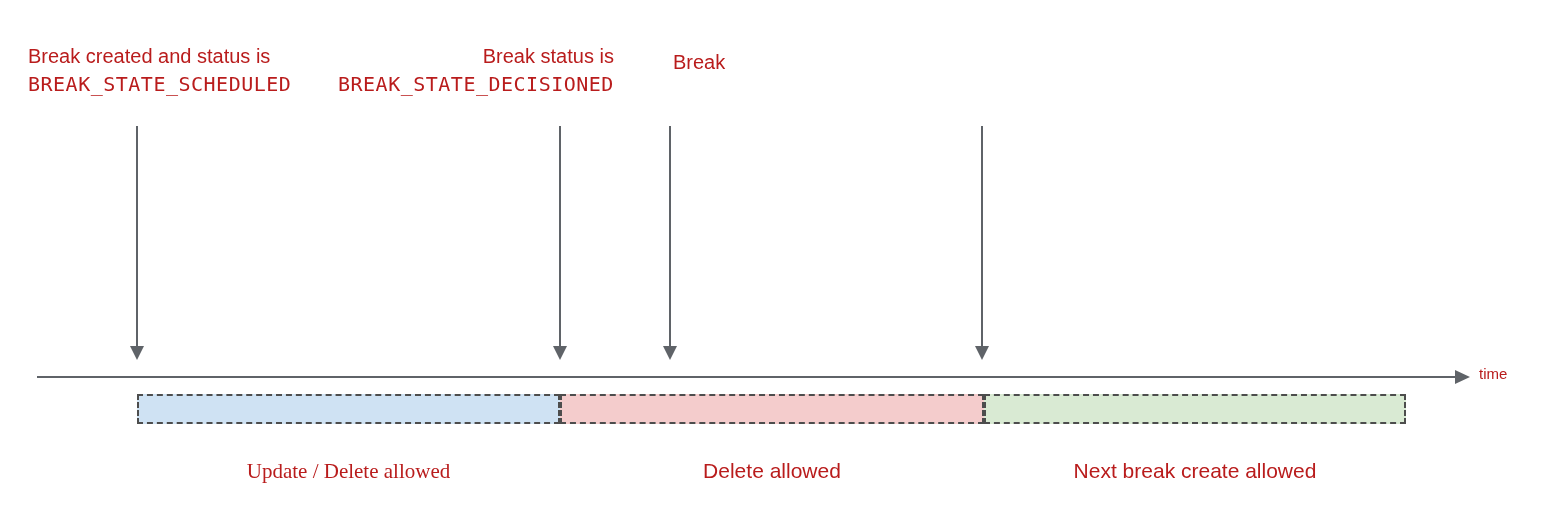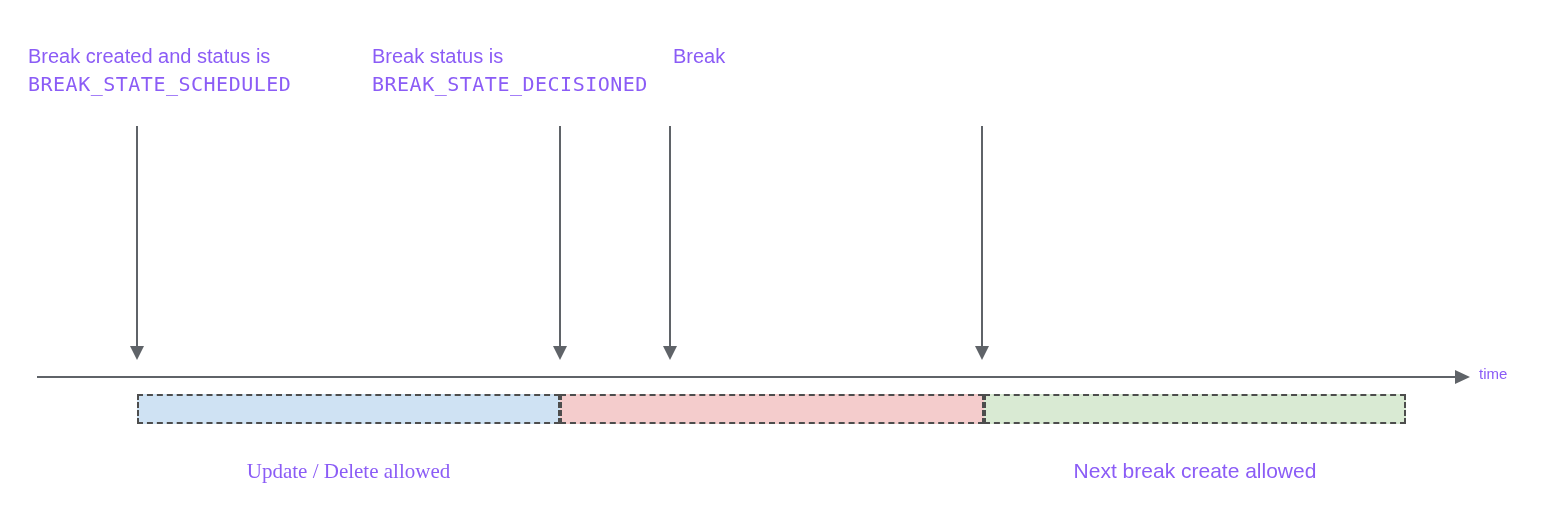--- a/index.html
+++ b/index.html
@@ -2,38 +2,38 @@
 <html><head>
 <meta charset="utf-8">
 <style>
   html,body{margin:0;padding:0;background:#ffffff;}
   .canvas{
     position:relative;
     width:1558px;
     height:520px;
     background:#ffffff;
     font-family:"Liberation Sans", sans-serif;
-    color:#8b5cf6;
+    color:#b91c1c;
     overflow:hidden;
   }
   
   .annotation{
     position:absolute;
     font-size:20px;
     line-height:28px;
     white-space:nowrap;
   }
   .annotation .code{
     font-family:"DejaVu Sans Mono", monospace;
     font-size:20px;
     letter-spacing:0.5px;
   }
   .ann-1{left:28px;top:42px;}
-  .ann-2{left:372px;top:42px;}
-  .ann-3{left:673px;top:42px;}
+  .ann-2{left:338px;top:42px;text-align:right;}
+  .ann-3{left:673px;top:48px;}
   .ann-4{left:932px;top:34px;}
 
   
   .v-arrow{
     position:absolute;
     top:126px;
     width:2px;
     height:221px;
     background:#5f6368;
   }
@@ -129,15 +129,16 @@
   <div class="v-arrow arrow-4"></div>
 
   <div class="time-axis"></div>
   <div class="time-label">time</div>
 
   <div class="segment seg-1" style="background-color: rgb(207, 226, 243);"></div>
   <div class="segment seg-2" style="background-color: rgb(244, 204, 204);"></div>
   <div class="segment seg-3" style="background-color: rgb(217, 234, 211);"></div>
 
   <div class="segment-caption cap-1">Update / Delete allowed</div>
+  <div class="segment-caption cap-2">Delete allowed</div>
   <div class="segment-caption cap-3">Next break create allowed</div>
 
 </div>
 
 </body></html>

